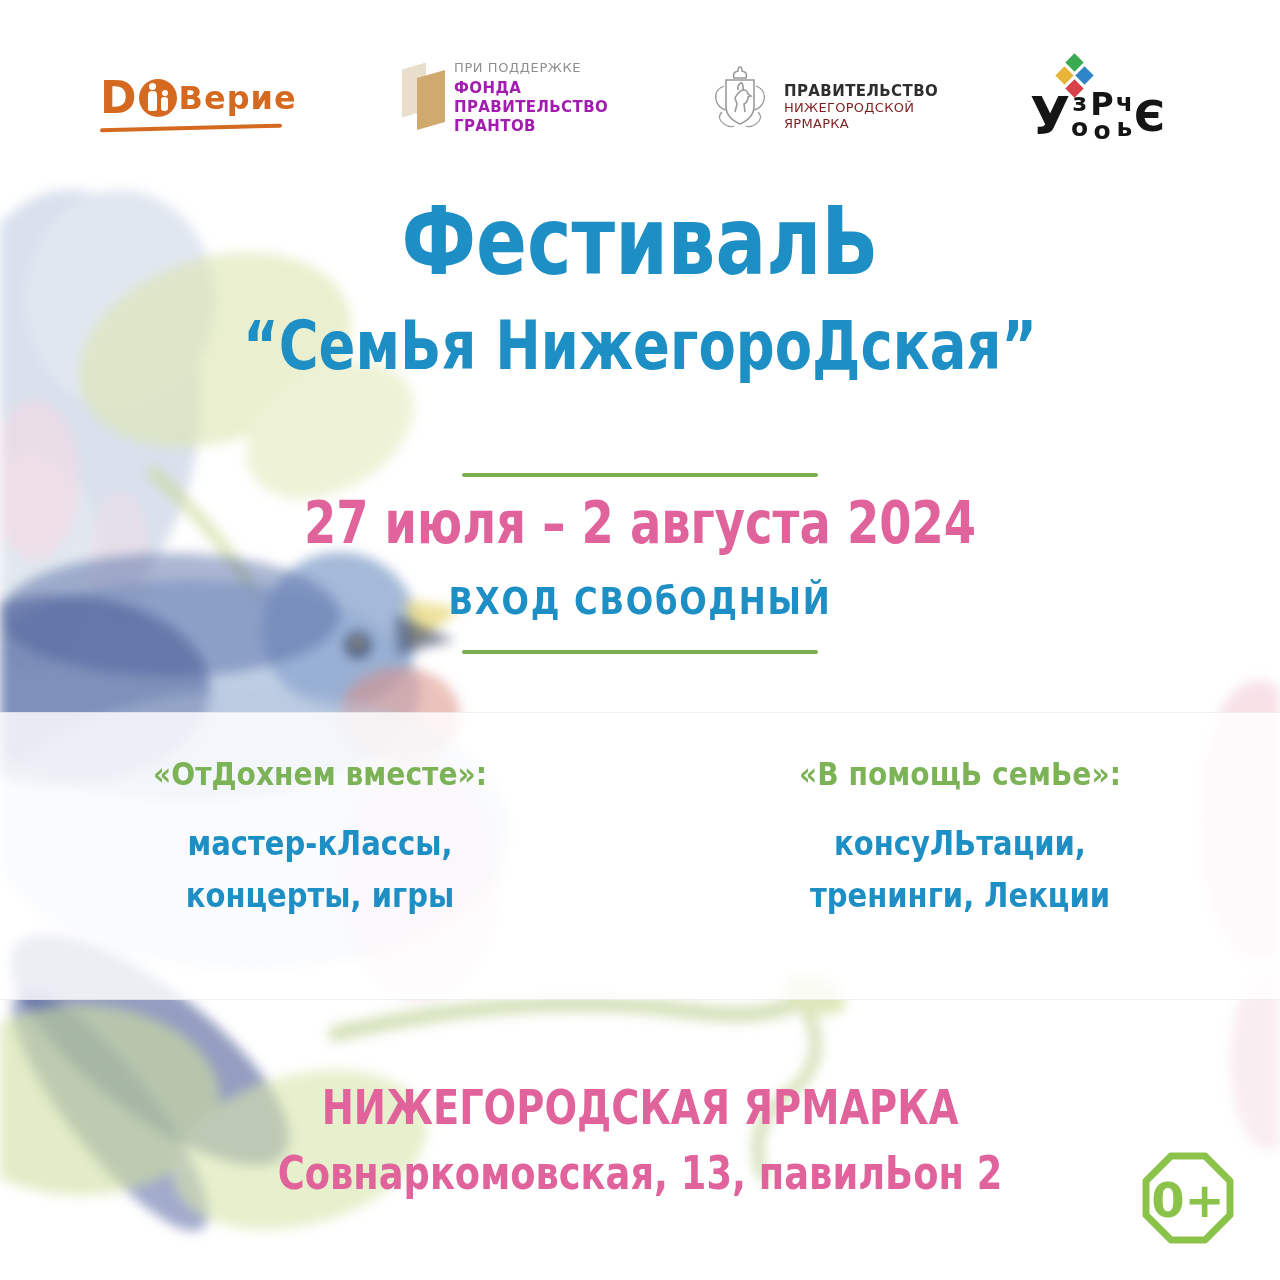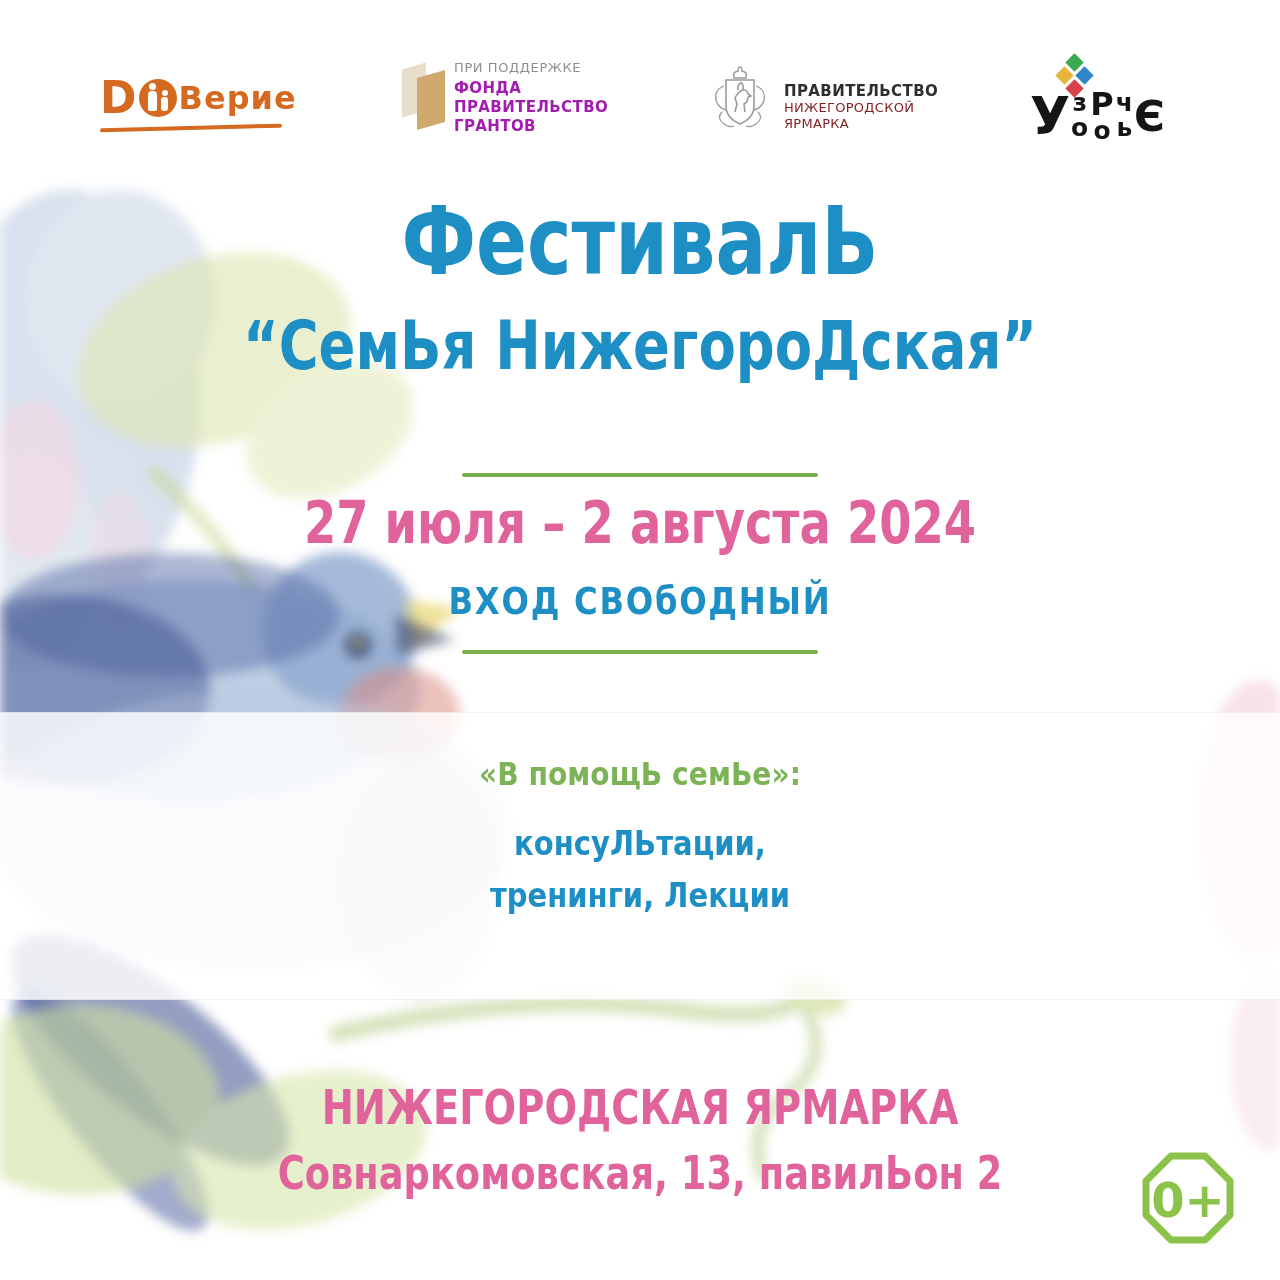--- a/index.html
+++ b/index.html
@@ -208,20 +208,27 @@
   <div class="ctr title1 sqz80">ФестивалЬ</div>
   <div class="ctr title2 sqz80">“СемЬя НижегороДская”</div>
 
   <div class="divider div-top"></div>
   <div class="ctr date-line sqz80">27 июля – 2 августа 2024</div>
   <div class="ctr admission sqz85">ВХОД СВОбОДНЫЙ</div>
   <div class="divider div-bottom"></div>
 
   <div class="programs">
     <div class="program">
+      <div class="program-title">«ОтДохнем вместе»:</div>
+      <div class="program-body">
+        <div>мастер-кЛассы,</div>
+        <div>концерты, игры</div>
+      </div>
+    </div>
+    <div class="program">
       <div class="program-title">«В помощЬ семЬе»:</div>
       <div class="program-body">
         <div>консуЛЬтации,</div>
         <div>тренинги, Лекции</div>
       </div>
     </div>
   </div>
 
   <div class="ctr venue1 sqz80">НИЖЕГОРОДСКАЯ ЯРМАРКА</div>
   <div class="ctr venue2 sqz80">Совнаркомовская, 13, павилЬон 2</div>

